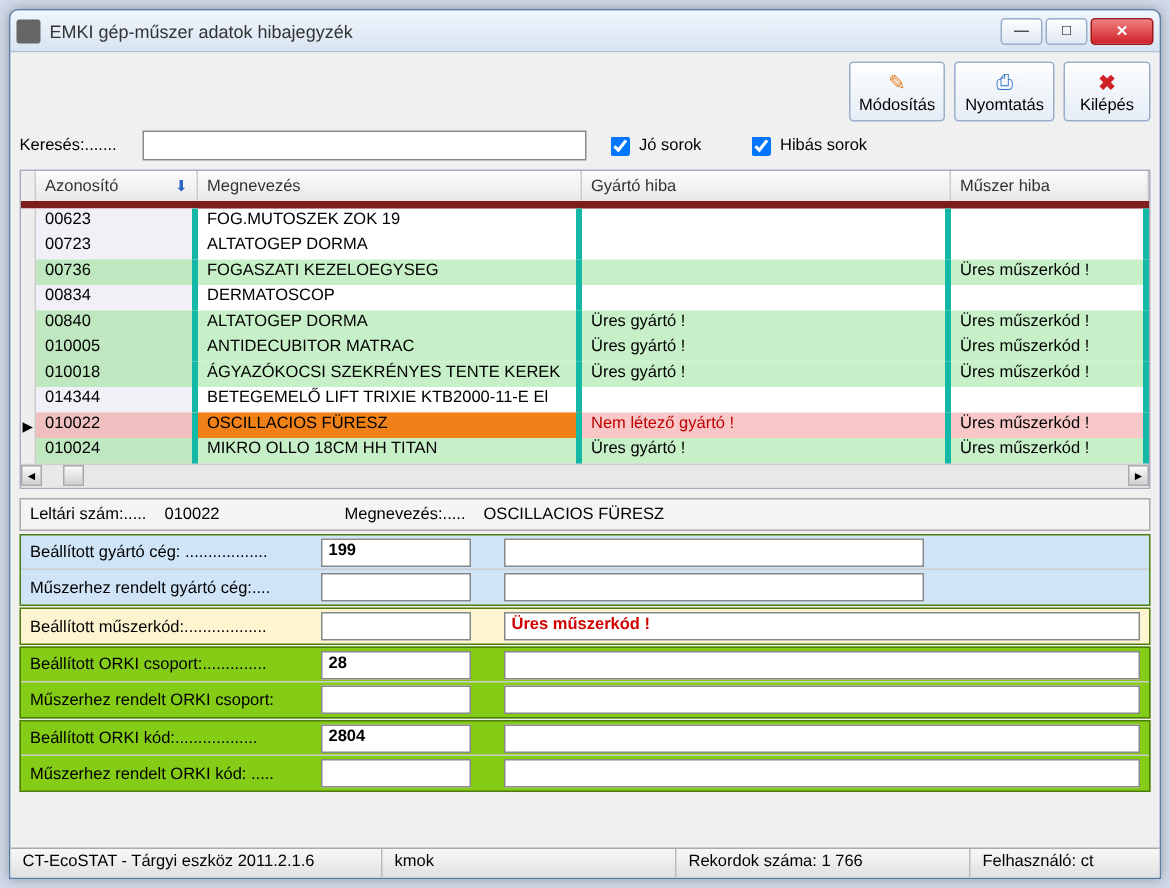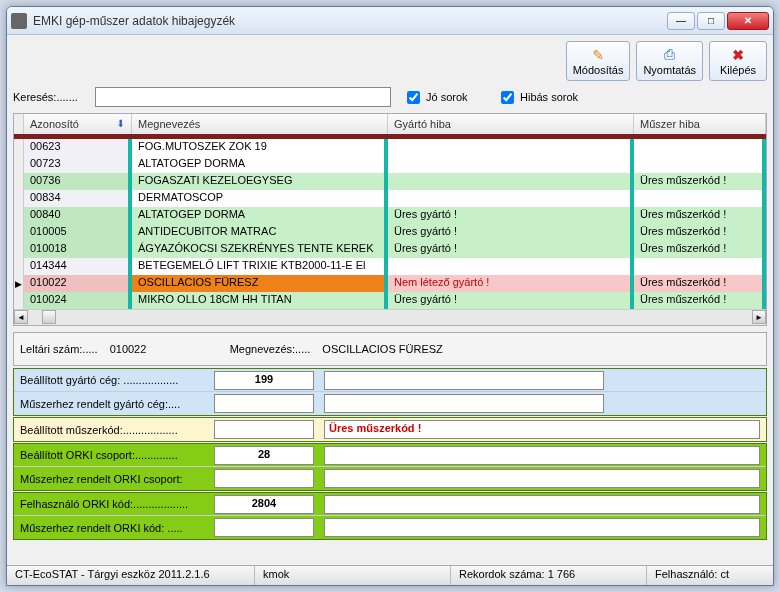--- a/index.html
+++ b/index.html
@@ -36,27 +36,27 @@
 .grow .gc1 { background: #f0f0f6; }
 .grow.green .gc1 { background: #c0e8c0; }
 .grow.pink .gc1 { background: #f0c0c0; }
 .cell-orange { background: #f08018 !important; color: #000; }
 .cell-redtxt { color: #c00000; }
 .rowmarker { width: 10px; display: flex; align-items: center; justify-content: center; background: #eee; border-right: 1px solid #ccc; font-size: 9px; }
 .hscroll { height: 16px; background: #e8e8e8; border-top: 1px solid #ccc; display: flex; }
 .hscroll .thumb { width: 14px; height: 14px; background: linear-gradient(#fafafa,#d0d0d0); border: 1px solid #aaa; margin-left: 14px; }
 .hscroll .arrow { width: 14px; height: 14px; background: linear-gradient(#fafafa,#d0d0d0); border: 1px solid #aaa; display: flex; align-items: center; justify-content: center; font-size: 8px; }
 .details { margin-top: 6px; }
-.summary { display: flex; height: 34px; align-items: center; border: 1px solid #aaa; background: #f4f4f4; margin-bottom: 2px; }
+.summary { display: flex; height: 22px; align-items: center; border: 1px solid #aaa; background: #f4f4f4; margin-bottom: 2px; }
 .summary .seg { padding: 0 6px; }
 .panel { border: 1px solid #4d7c0f; margin-bottom: 1px; }
 .panel .row { display: flex; height: 23px; align-items: center; border-bottom: 1px solid #ccc; }
 .panel .row:last-child { border-bottom: none; }
 .panel .lab { width: 200px; padding: 0 6px; }
-.panel .box { width: 100px; height: 19px; border: 1px solid #888; background: #fff; margin-right: 10px; text-align: center; padding: 1px 4px; font-weight: bold; }
+.panel .box { width: 100px; height: 19px; border: 1px solid #888; background: #fff; margin-right: 22px; text-align: left; padding: 1px 4px; font-weight: bold; }
 .panel .longbox { flex: 1; height: 19px; border: 1px solid #888; background: #fff; margin-right: 6px; padding: 1px 4px; font-weight: bold; }
 .blue { background: #d0e4f8; }
 .yellow { background: #fdf4d0; }
 .peach { background: #84cc16; }
 .red-bold { color: #d00000; font-weight: bold; }
 .statusbar { height: 20px; background: linear-gradient(#f8f8f8,#e0e0e0); border-top: 1px solid #aaa; display: flex; font-size: 11px; margin: 0 -6px; }
 .statusbar .sseg { border-right: 1px solid #bbb; padding: 2px 8px; }
 .statusbar .sseg:last-child { border-right: none; }
 .sw1 { width: 248px; } .sw2 { width: 196px; } .sw3 { width: 196px; } .sw4 { flex: 1; }
 </style>
@@ -231,21 +231,21 @@
         </div>
         <div class="row">
           <span class="lab">Műszerhez rendelt ORKI csoport:</span>
           <div class="box"></div>
           <div class="longbox"></div>
         </div>
       </div>
 
       <div class="panel peach">
         <div class="row">
-          <span class="lab">Felhasználó ORKI kód:..................</span>
+          <span class="lab">Beállított ORKI kód:..................</span>
           <div class="box">2804</div>
           <div class="longbox"></div>
         </div>
         <div class="row">
           <span class="lab">Műszerhez rendelt ORKI kód: .....</span>
           <div class="box"></div>
           <div class="longbox"></div>
         </div>
       </div>
     </div>

